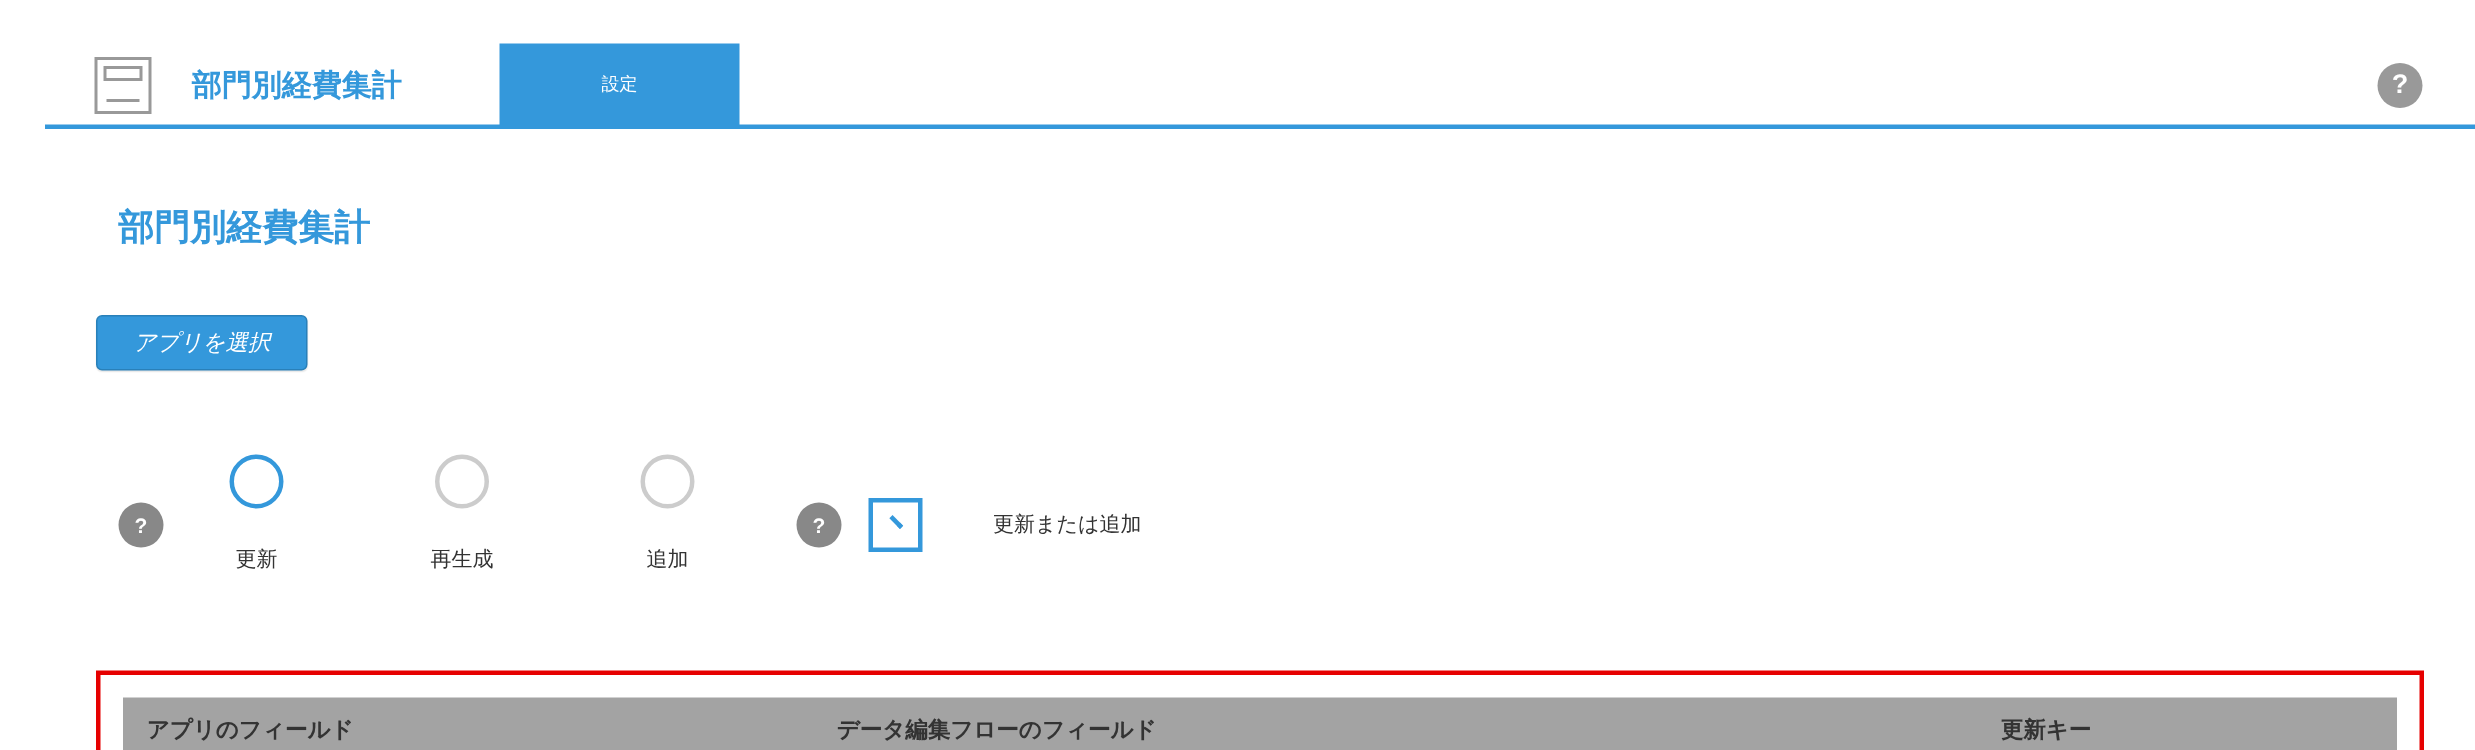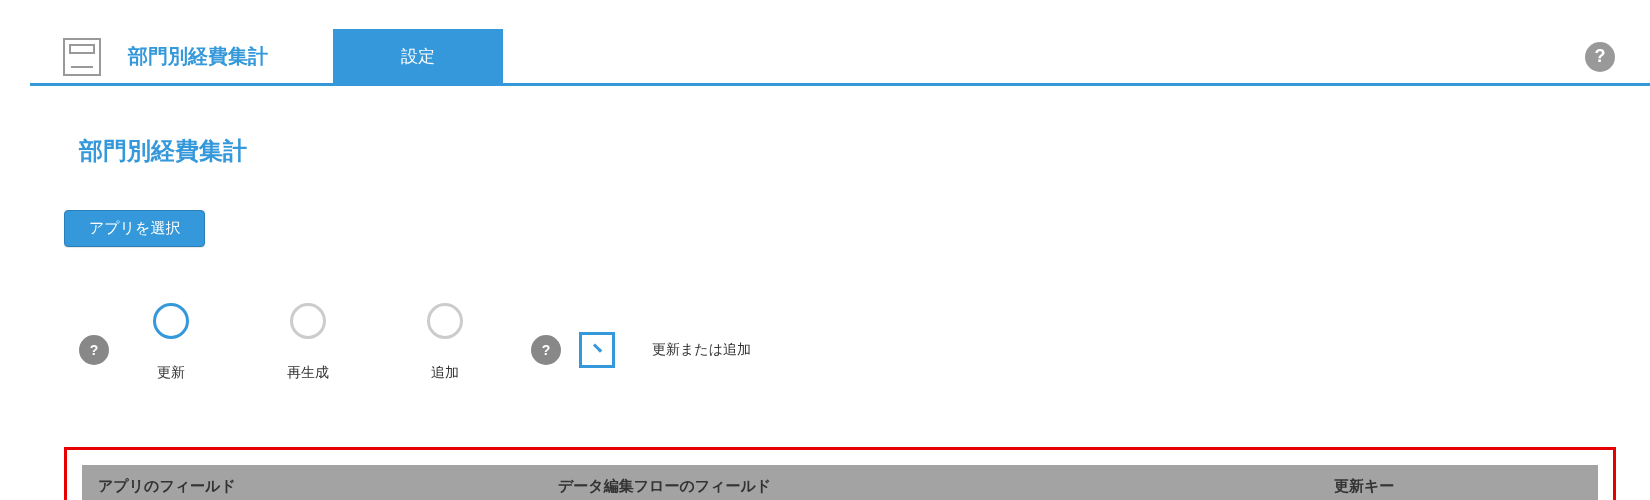--- a/index.html
+++ b/index.html
@@ -4,39 +4,39 @@
   <style>
     * { margin: 0; padding: 15px; box-sizing: border-box; }
     body { font-family: "Meiryo", "Hiragino Sans", sans-serif; font-size: 14px; color: #333; background: #fff; width: 1650px; }
     
     
     .header { display: flex; align-items: center; border-bottom: 3px solid #3498db; height: 56px; position: relative; }
     .header-icon { width: 38px; height: 38px; margin-left: 18px; margin-right: 12px; border: 2px solid #999; position: relative; }
     .header-icon::before { content:""; position:absolute; top:4px; left:4px; right:4px; height:6px; border:2px solid #999; }
     .header-icon::after { content:""; position:absolute; bottom:6px; left:6px; right:6px; height:2px; background:#999; }
     .header-title { color: #3498db; font-size: 20px; font-weight: bold; margin-right: 50px; }
-    .tab { background: #3498db; color: #fff; padding: 0 68px; height: 56px; display: flex; align-items: center; font-size: 17px; cursor: pointer; }
+    .tab { background: #3498db; color: #fff; padding: 0 68px; height: 56px; display: flex; align-items: center; font-size: 12px; cursor: pointer; }
     .help-icon { margin-left: auto; margin-right: 20px; width: 28px; height: 28px; border-radius: 50%; background:#999; color:#fff; display:flex; align-items:center; justify-content:center; font-size:18px; font-weight:bold; cursor:pointer; }
     
     
     .main { padding: 34px 34px 20px 34px; }
     .page-title { color: #3498db; font-size: 24px; font-weight: bold; margin-bottom: 28px; }
-    .select-btn { background: #3498db; color: #fff; border: 1px solid #2980b9; border-radius: 4px; padding: 8px 24px; font-size: 15px; cursor: pointer; box-shadow: 0 1px 1px rgba(0,0,0,0.1); }
+    .select-btn { background: #3498db; color: #fff; border: 1px solid #2980b9; border-radius: 4px; padding: 8px 24px; font-size: 15px; cursor: pointer; box-shadow: 0 1px 1px rgba(0,0,0,0.1); font-style: italic; }
     
     
     .opts { display: flex; align-items: center; gap: 18px; margin-top: 26px; margin-bottom: 20px; }
     .help-sm { width: 22px; height: 22px; border-radius: 50%; background:#888; color:#fff; display:flex; align-items:center; justify-content:center; font-size:14px; font-weight:bold; cursor:pointer; }
     .radio-wrap { display: flex; align-items: center; gap: 10px; cursor: pointer; margin-right: 24px; flex-direction: column; }
     .radio { width: 24px; height: 24px; border-radius: 50%; border: 3px solid #ccc; display:flex; align-items:center; justify-content:center; }
     .radio.on { border-color: #3498db; }
     .radio.on::after { content:""; width:12px; height:12px; border-radius:50%; background:#3498db; }
     .chk { width:24px; height:24px; border:3px solid #3498db; display:flex; align-items:center; justify-content:center; cursor:pointer; }
     .chk.on::after { content:""; width:12px; height:7px; border-left:3px solid #3498db; border-bottom:3px solid #3498db; transform:rotate(-45deg); margin-top:-4px; }
     .chk.grey { border-color:#ccc; }
-    .chk-label { margin-left: 4px; }
+    .chk-label { margin-left: 14px; }
     
     
     .table-wrap { border: 3px solid #e60000; }
     table { width: 100%; border-collapse: collapse; }
     th { padding: 12px 16px; text-align: left; font-weight: bold; font-size: 15px; background:#a3a3a3; border-bottom: 2px solid #e0e0e0; }
     th:last-child { text-align: left; }
     td { padding: 10px 16px; border-bottom: 1px solid #e0e0e0; }
     tr:last-child td { border-bottom: none; }
     .sel { width: 360px; height: 34px; border: 1px solid #c8c8c8; background: #fff; padding: 4px 10px; font-size: 14px; position: relative; cursor: pointer; display:flex; align-items:center; justify-content:space-between; }
     .sel::after { content:"▾"; font-size:12px; color:#333; }

